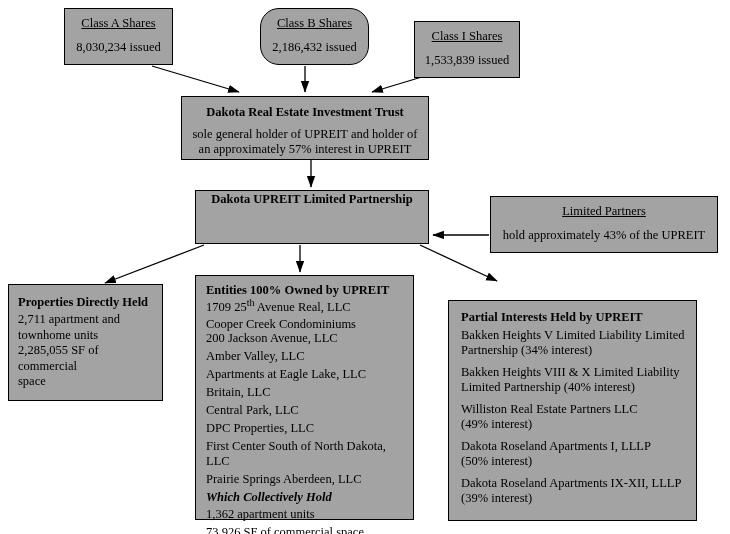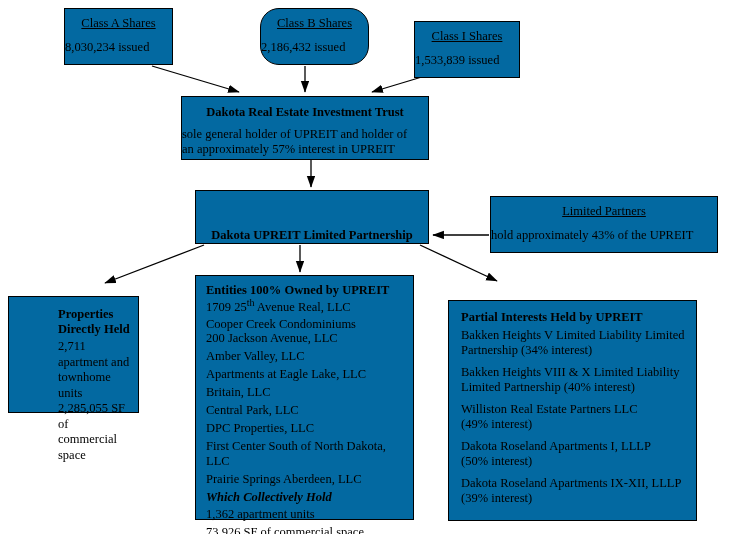--- a/index.html
+++ b/index.html
@@ -22,30 +22,30 @@
     left: 0;
     top: 0;
     width: 730px;
     height: 534px;
     pointer-events: none;
   }
   .box {
     position: absolute;
     box-sizing: border-box;
     border: 1px solid #000000;
-    background: #0369a1;
+    background: #a3a3a3;
   }
   .hdr-underline {
     text-align: center;
     text-decoration: underline;
     font-size: 12.5px;
     line-height: 15px;
   }
   .center-line {
-    text-align: left;
+    text-align: center;
     font-size: 12.5px;
     line-height: 15px;
   }
   .bold-title {
     font-weight: bold;
     font-size: 12.5px;
     line-height: 15px;
   }
   .bold-title-center {
     font-weight: bold;
@@ -75,29 +75,29 @@
   .share-inner .hdr-underline { margin-bottom: 9px; }
   
   #box-trust { left: 181px; top: 96px; width: 248px; height: 64px; }
   #box-trust .inner { padding-top: 7px; }
   #box-trust .sub { margin-top: 7px; }
   
   #box-upreit { left: 195px; top: 190px; width: 234px; height: 54px; }
   #box-upreit .inner {
     height: 100%;
     display: flex;
-    align-items: flex-end;
+    align-items: flex-start;
     justify-content: center;
   }
   
   #box-lp { left: 490px; top: 196px; width: 228px; height: 57px; }
   #box-lp .inner { padding-top: 7px; }
   #box-lp .sub { margin-top: 9px; }
   
-  #box-properties { left: 8px; top: 296px; width: 131px; height: 117px; padding-left: 40px; }
+  #box-properties { left: 8px; top: 284px; width: 155px; height: 117px; }
   #box-properties .inner { padding: 10px 8px 0 9px; }
   #box-properties .bold-title { margin-bottom: 2px; }
   
   #box-entities { left: 195px; top: 275px; width: 219px; height: 245px; }
   #box-entities .inner { padding: 7px 6px 0 10px; }
   #box-entities .bold-title { margin-bottom: 2px; }
   #box-entities .body-line { margin-bottom: 2.5px; }
   #box-entities .tight-group { margin-bottom: 3.5px; }
   #box-entities .bi { margin-top: 1px; margin-bottom: 1px; }
   

